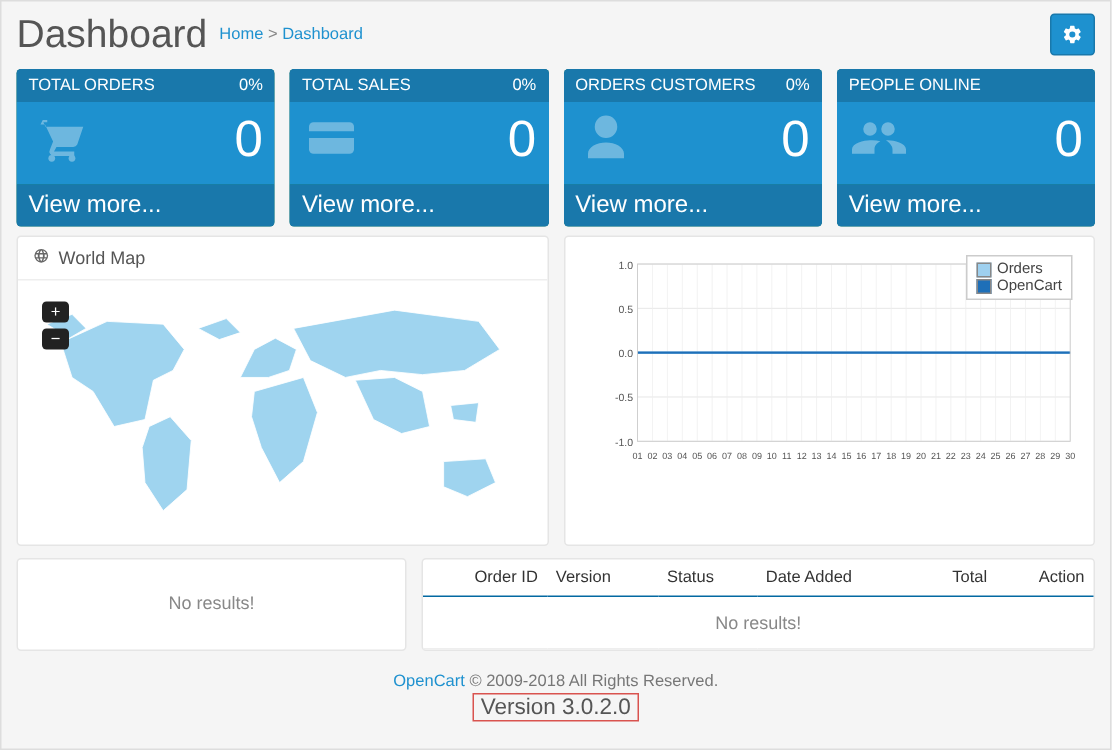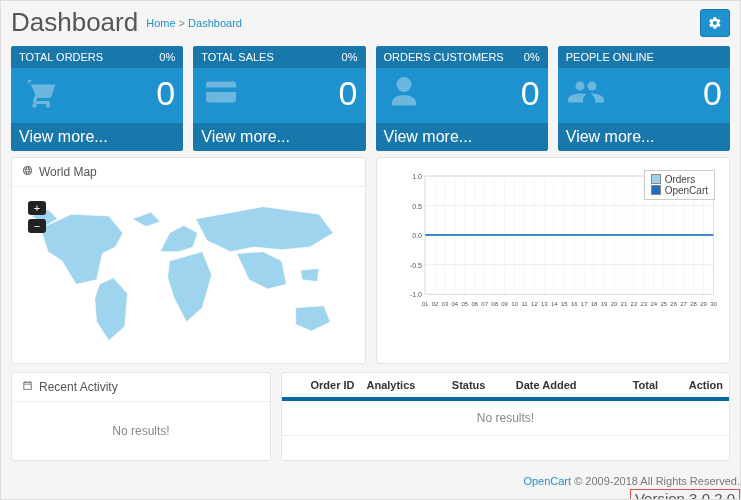--- a/index.html
+++ b/index.html
@@ -26,29 +26,29 @@
   .panel-head .spacer { flex: 1; }
   .cal-btn { color: #1e91cf; cursor: pointer; display: flex; align-items: center; gap: 2px; }
   .cal-btn svg { width: 12px; height: 12px; fill: #1e91cf; }
   .panel-body { padding: 8px; }
   .map { position: relative; height: 160px; background: #fff; }
   .zoom { position: absolute; left: 8px; top: 6px; z-index: 2; }
   .zoom div { background: #222; color: #fff; width: 18px; height: 14px; border-radius: 3px; text-align: center; line-height: 14px; font-size: 11px; margin-bottom: 4px; cursor: pointer; }
   .map svg { width: 100%; height: 100%; }
   .chart { height: 150px; position: relative; padding: 4px 4px 0 22px; }
   .legend { position: absolute; right: 6px; top: 4px; background: #fff; border: 1px solid #ccc; padding: 3px 6px; font-size: 10px; }
-  .legend-row { display: flex; align-items: flex-start; gap: 4px; }
+  .legend-row { display: flex; align-items: flex-end; gap: 4px; }
   .lg-sw { width: 10px; height: 10px; border: 1px solid #888; }
   .no-results { text-align: center; color: #888; padding: 14px 0; font-size: 12px; }
   table.orders { width: 100%; border-collapse: collapse; }
-  table.orders th { font-size: 11px; font-weight: 700; color: #333; padding: 6px; border-bottom: 4px solid #0369a1; }
+  table.orders th { font-size: 11px; font-weight: 400; color: #333; padding: 6px; border-bottom: 1px solid #0369a1; }
   table.orders th.left { text-align: left; }
   table.orders th.right { text-align: right; }
   table.orders td { padding: 10px; text-align: center; color: #888; font-size: 12px; border-bottom: 1px solid #eee; }
-  .footer { text-align: right; font-size: 11px; color: #777; padding-top: 6px; }
+  .footer { text-align: center; font-size: 11px; color: #777; padding-top: 6px; }
   .footer a { color: #1e91cf; text-decoration: none; }
   .version { display: inline-block; border: 1px solid #d9534f; padding: 0 4px; margin-top: 2px; font-size: 15px; color: #555; }
 </style>
 </head>
 <body>
 
 <div class="page-header">
   <h1>Dashboard</h1>
   <div class="breadcrumb">
     <a href="#">Home</a>
@@ -240,38 +240,32 @@
             <polyline points="18,65 27.93103448275862,65 37.86206896551724,65 47.79310344827586,65 57.724137931034484,65 67.65517241379311,65 77.58620689655172,65 87.51724137931035,65 97.44827586206897,65 107.37931034482759,65 117.31034482758622,65 127.24137931034483,65 137.17241379310343,65 147.10344827586206,65 157.0344827586207,65 166.96551724137933,65 176.89655172413794,65 186.82758620689654,65 196.75862068965517,65 206.68965517241378,65 216.62068965517244,65 226.55172413793105,65 236.48275862068965,65 246.41379310344828,65 256.34482758620686,65 266.27586206896547,65 276.2068965517241,65 286.13793103448273,65 296.0689655172414,65 306,65" fill="none" stroke="#1e6fb8" stroke-width="1.5"></polyline>
             <rect x="18" y="6" width="288" height="118" fill="none" stroke="#ccc" stroke-width="0.6"></rect>
           </svg>
       </div>
     </div>
   </div>
 </div>
 
 <div class="row">
   <div class="panel" style="flex:0 0 260px">
-    <div class="panel-head">
-      <span class="hico"><svg viewBox="0 0 24 24">
-            <path d="M19 4h-1V2h-2v2H8V2H6v2H5A2 2 0 0 0 3 6V20a2 2 0 0 0 2 2H19a2 2 0 0 0 2-2V6A2 2 0 0 0 19 4Zm0 16H5V10H19ZM19 8H5V6H19Z"></path>
-          </svg></span>
-      <span>Recent Activity</span>
-    </div>
     <div class="panel-body">
       <div class="no-results">No results!</div>
     </div>
   </div>
 
   <div class="panel" style="flex:1">
     <div class="panel-body" style="padding:0">
       <table class="orders">
         <thead>
             <tr>
           <th class="right">Order ID</th>
-          <th class="left">Analytics</th>
+          <th class="left">Version</th>
           <th class="left">Status</th>
           <th class="left">Date Added</th>
           <th class="right">Total</th>
           <th class="right">Action</th>
         </tr>
           </thead>
         <tbody>
             <tr>
               <td colspan="6">No results!</td>
             </tr>

